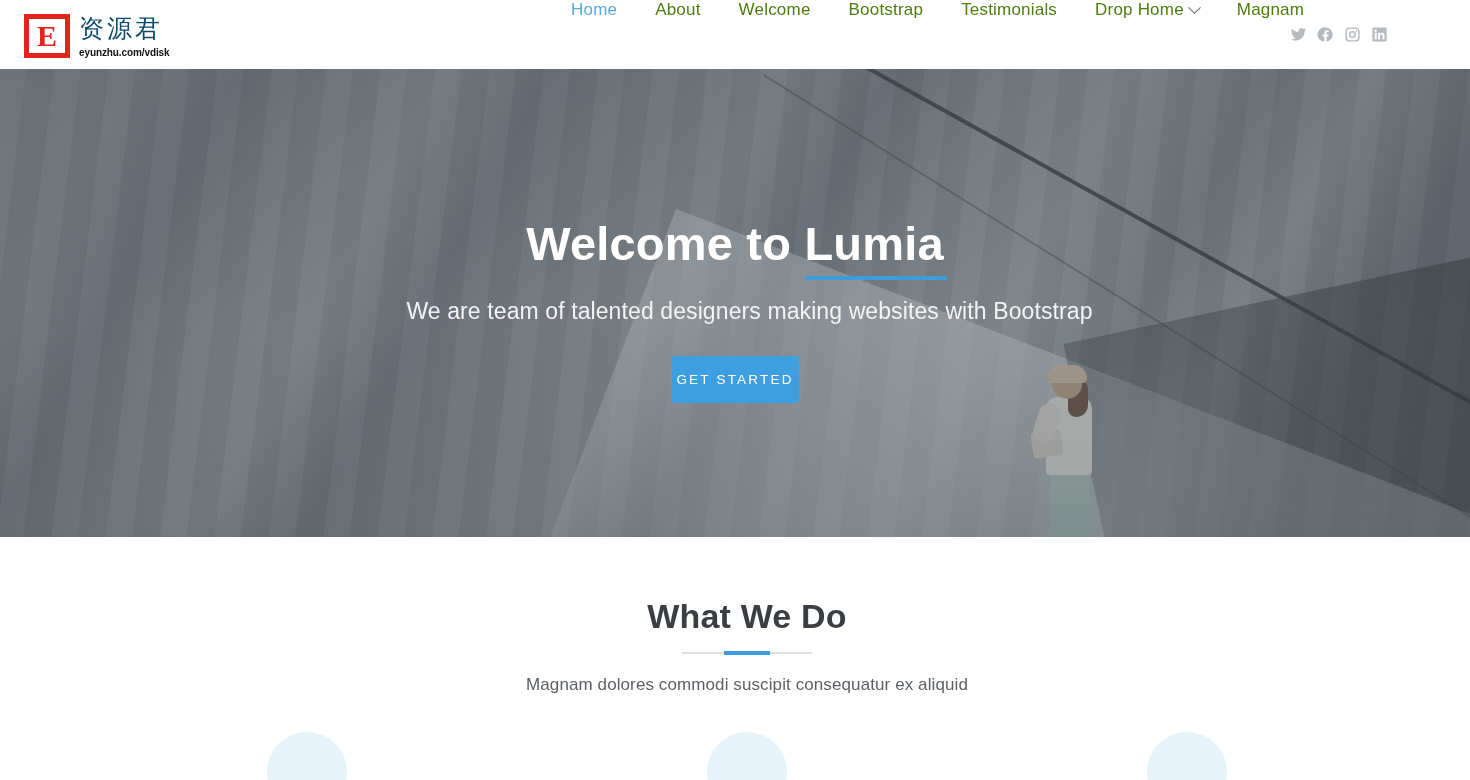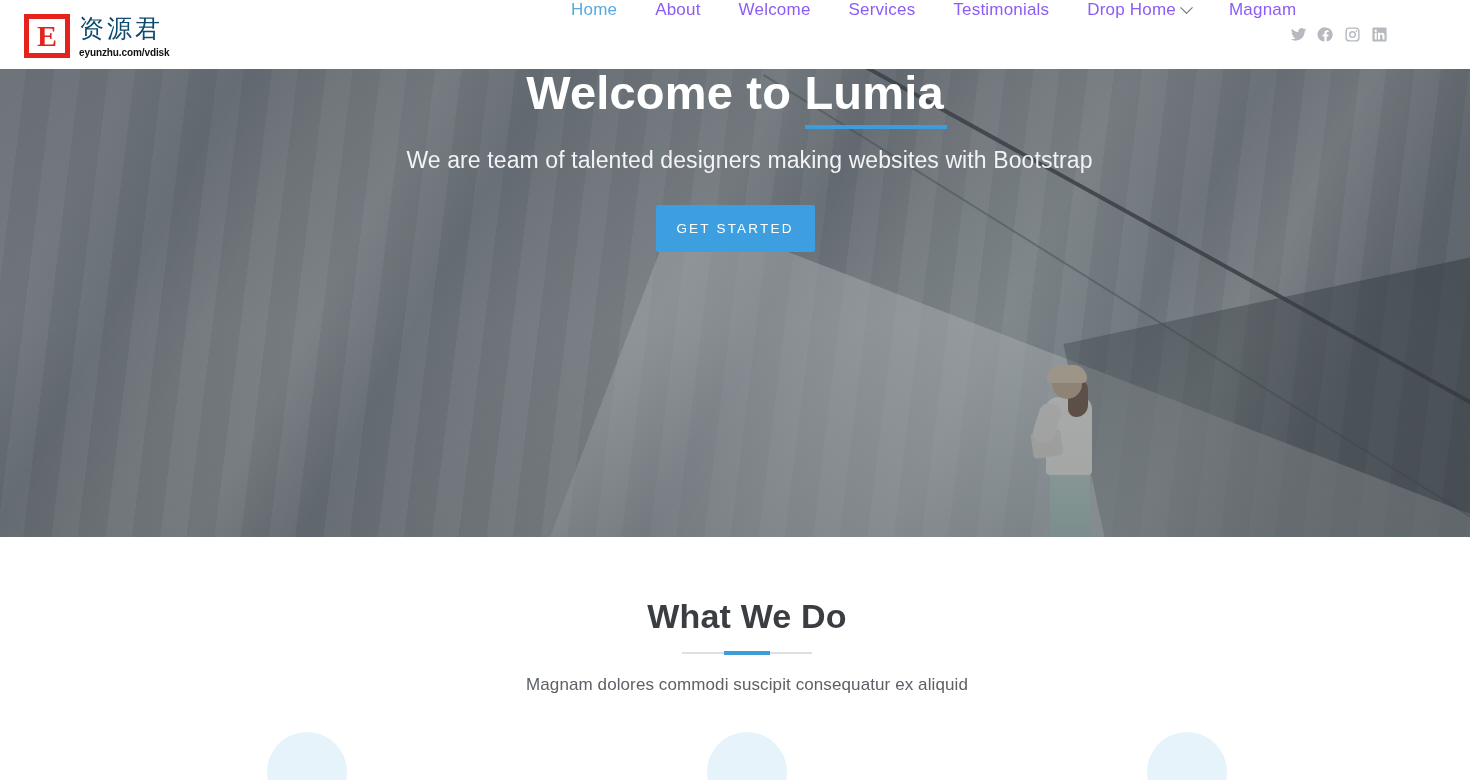--- a/index.html
+++ b/index.html
@@ -76,21 +76,21 @@
     position: absolute;
     left: 556px;
     top: 0;
     height: 69px;
     display: flex;
     align-items: flex-start;
     gap: 8px;
   }
   .nav-item {
     font-size: 17px;
-    color: #8b5cf6;
+    color: #4d7c0f;
     padding: 0 15px;
     letter-spacing: 0.2px;
     white-space: nowrap;
     cursor: pointer;
     display: flex;
     align-items: center;
     gap: 6px;
   }
   .nav-item.active { color: #58a9e0; }
   .chev {
@@ -220,20 +220,21 @@
     background: linear-gradient(180deg, rgba(72,79,86,0.48) 0%, rgba(72,79,86,0.40) 55%, rgba(60,67,73,0.42) 100%);
   }
 
   .hero-content {
     position: absolute;
     inset: 0;
     display: flex;
     flex-direction: column;
     align-items: center;
     justify-content: flex-start;
+    padding-top: 151px;
     z-index: 5;
   }
   .hero-title {
     font-size: 47px;
     font-weight: bold;
     color: #ffffff;
     letter-spacing: 0.2px;
     line-height: 1;
     text-align: center;
     white-space: nowrap;
@@ -256,21 +257,21 @@
     font-size: 23px;
     color: #f2f3f4;
     font-weight: normal;
     letter-spacing: 0.1px;
     text-align: center;
     white-space: nowrap;
     margin-left: 29px;
   }
   .hero-btn {
     margin-top: 31px;
-    width: 159px;
+    width: 127px;
     height: 47px;
     background: #3d9fe0;
     color: #ffffff;
     border: none;
     font-family: "Liberation Sans", sans-serif;
     font-size: 13.5px;
     letter-spacing: 2.2px;
     cursor: pointer;
     border-radius: 2px;
     display: flex;
@@ -371,21 +372,21 @@
     <div class="nav-item active">
       <span>Home</span>
     </div>
     <div class="nav-item">
       <span>About</span>
     </div>
     <div class="nav-item">
       <span>Welcome</span>
     </div>
     <div class="nav-item">
-      <span>Services</span>
+      <span>Bootstrap</span>
     </div>
     <div class="nav-item">
       <span>Testimonials</span>
     </div>
     <div class="nav-item">
       <span>Drop Home</span>
       <span class="chev"></span>
     </div>
     <div class="nav-item">
       <span>Magnam</span>

